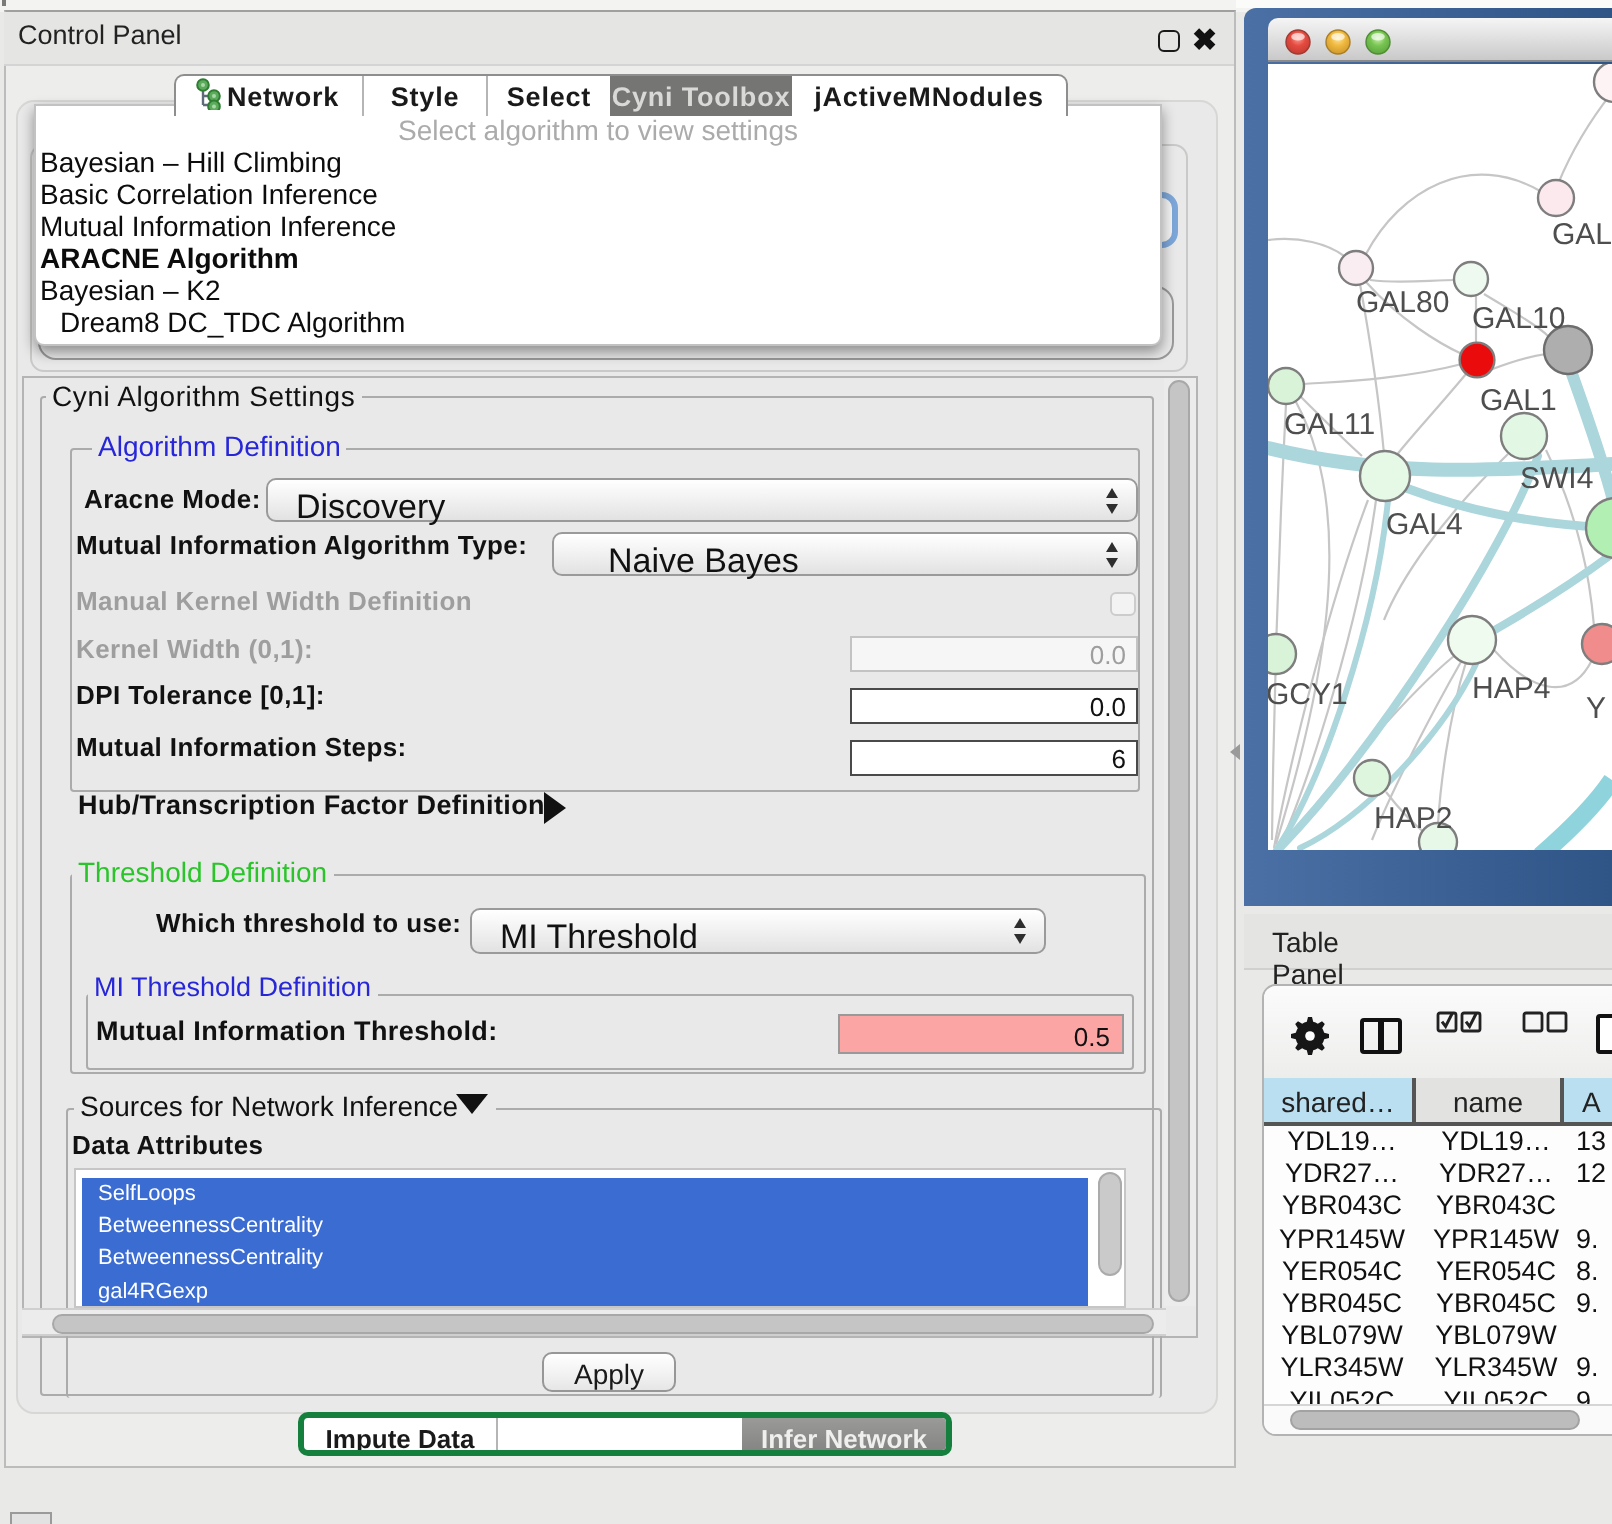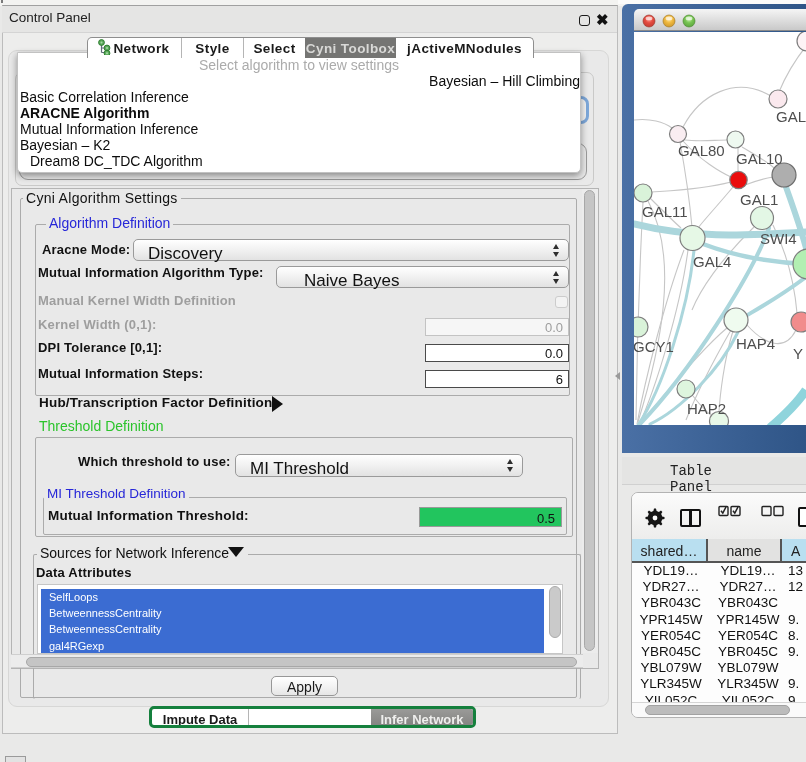--- a/index.html
+++ b/index.html
@@ -51,31 +51,31 @@
     <div class="abs" style="left:422px;top:312px;width:144px;height:18px;border:1px solid #c3c3c3;background:#f6f6f6;font-size:13px;color:#9e9e9e;text-align:right;padding:1px 5px 0 0;">0.0</div>
     <div class="abs lbl" style="left:35px;top:334px;">DPI Tolerance [0,1]:</div>
     <div class="abs" style="left:422px;top:338px;width:144px;height:18px;border:1px solid #4a4a4a;background:#fff;font-size:13px;color:#111;text-align:right;padding:1px 5px 0 0;">0.0</div>
     <div class="abs lbl" style="left:35px;top:360px;">Mutual Information Steps:</div>
     <div class="abs" style="left:422px;top:364px;width:144px;height:18px;border:1px solid #4a4a4a;background:#fff;font-size:13px;color:#111;text-align:right;padding:1px 5px 0 0;">6</div>
 
     <div class="abs lbl" style="left:36px;top:389px;font-size:13.5px;">Hub/Transcription Factor Definition</div>
     <div class="abs" style="left:269px;top:390px;width:0;height:0;border-left:11px solid #111;border-top:8px solid transparent;border-bottom:8px solid transparent;"></div>
 
     <div class="abs" style="left:32px;top:431px;width:538px;height:100px;border:1px solid #ababab;border-radius:2px;"></div>
-    <div class="abs" style="left:33px;top:412px;background:#e9e9e9;padding:0 3px;font-size:14px;color:#2bc42b;">Threshold Definition</div>
+    <div class="abs" style="left:33px;top:422px;background:#e9e9e9;padding:0 3px;font-size:14px;color:#2bc42b;">Threshold Definition</div>
 
     <div class="abs lbl" style="left:75px;top:448px;">Which threshold to use:</div>
     <div class="abs combo" style="left:232px;top:448px;width:288px;height:23px;">
       <span class="ctext">MI Threshold</span>
     </div>
 
     <div class="abs" style="left:40px;top:491px;width:524px;height:38px;border:1px solid #ababab;border-radius:2px;"></div>
     <div class="abs" style="left:41px;top:480px;background:#e9e9e9;padding:0 3px;font-size:13.5px;color:#2727d8;">MI Threshold Definition</div>
     <div class="abs lbl" style="left:45px;top:502px;font-size:13.5px;">Mutual Information Threshold:</div>
-    <div class="abs" style="left:416px;top:501px;width:143px;height:20px;border:1px solid #999;background:#22c55e;font-size:13px;color:#111;text-align:right;padding:3px 6px 0 0;">0.5</div>
+    <div class="abs" style="left:416px;top:501px;width:143px;height:20px;border:1px solid #999;background:#fca5a5;font-size:13px;color:#111;text-align:right;padding:3px 6px 0 0;">0.5</div>
 
     <div class="abs" style="left:30px;top:548px;width:548px;height:145px;border:1px solid #ababab;border-radius:2px;border-bottom:none;"></div>
     <div class="abs" style="left:34px;top:539px;background:#e9e9e9;padding:0 3px;font-size:14px;color:#111;">Sources for Network Inference&nbsp;&nbsp;&nbsp;&nbsp;</div>
     <div class="abs" style="left:225px;top:541px;width:0;height:0;border-top:10px solid #111;border-left:8.5px solid transparent;border-right:8.5px solid transparent;"></div>
     <div class="abs lbl" style="left:33px;top:559px;">Data Attributes</div>
 
     <div class="abs" style="left:34px;top:578px;width:526px;height:70px;background:#fff;border:1px solid #c6c6c6;overflow:hidden;">
       <div style="height:4px;"></div>
       <div class="li">SelfLoops</div>
       <div class="li">BetweennessCentrality</div>
@@ -93,24 +93,24 @@
 
     <div class="abs" style="left:146px;top:700px;height:22px;display:flex;border:3px solid #15803d;border-radius:5px;background:#fff;overflow:hidden;font-size:13px;font-weight:bold;color:#1a1a1a;">
       <div style="width:96px;text-align:center;padding-top:3px;">Impute Data</div>
       <div style="width:1px;background:#b5b5b5;"></div>
       <div style="width:122px;text-align:center;padding-top:16px;">Discretize Data</div>
       <div style="width:102px;text-align:center;padding-top:3px;background:linear-gradient(#9a9a98,#858583);color:#efefed;">Infer Network</div>
     </div>
 
     <div class="abs" id="dropdown" style="left:14px;top:46px;width:564px;height:121px;background:#fff;border:1px solid #c2c2c2;border-radius:0 0 5px 5px;box-shadow:0 3px 7px rgba(0,0,0,0.4);font-size:14px;color:#0c0c0c;z-index:4;">
       <div style="text-align:center;color:#ababab;padding-top:4px;height:20px;font-size:14px;">Select algorithm to view settings</div>
-      <div style="padding-left:2px;line-height:16px;text-align:right;">Bayesian – Hill Climbing</div>
+      <div style="padding-left:2px;line-height:16px;">Bayesian – Hill Climbing</div>
       <div style="padding-left:2px;line-height:16px;">Basic Correlation Inference</div>
+      <div style="padding-left:2px;line-height:16px;">Mutual Information Inference</div>
       <div style="padding-left:2px;line-height:16px;font-weight:bold;">ARACNE Algorithm</div>
-      <div style="padding-left:2px;line-height:16px;">Mutual Information Inference</div>
       <div style="padding-left:2px;line-height:16px;">Bayesian – K2</div>
       <div style="padding-left:12px;line-height:16px;">Dream8 DC_TDC Algorithm</div>
     </div>
 
     <div class="abs" id="toptabs" style="left:84px;top:31px;height:21px;display:flex;border:1px solid #8e8e8e;border-bottom:none;border-radius:5px 5px 0 0;background:#fff;overflow:hidden;font-size:13.5px;font-weight:bold;letter-spacing:0.4px;color:#1a1a1a;z-index:5;">
       <div style="width:93px;text-align:center;padding:3px 0 0 14px;position:relative;">
         <svg width="14" height="16" style="position:absolute;left:9px;top:1px;" viewBox="0 0 14 16">
           <path d="M4.5 5 L4.5 13.5 M4.5 9 L8 9 M4.5 13.5 L8 13.5" stroke="#5f6b78" stroke-width="1.2" fill="none"></path>
           <circle cx="4.5" cy="3.5" r="2.9" fill="#5cab5c" stroke="#2f7d32" stroke-width="1"></circle>
           <circle cx="4.5" cy="3.5" r="1" fill="#a8d8a8"></circle>
@@ -220,21 +220,21 @@
       <text x="760" y="244">SWI4</text>
       <text x="693" y="267">GAL4</text>
       <text x="736" y="349">HAP4</text>
       <text x="633" y="352">GCY1</text>
       <text x="793" y="359">Y</text>
       <text x="687" y="414">HAP2</text>
     </g>
   </svg>
 
   <div class="abs" style="left:622px;top:457px;width:184px;height:28px;background:#e4e4e3;border-bottom:1px solid #d0d0d0;"></div>
-  <div class="abs" style="left:670px;top:463px;font-size:14px;color:#222;font-family:Liberation Mono, monospace;">Table Panel</div>
+  <div class="abs" style="left:636px;top:463px;font-size:14px;color:#222;">Table Panel</div>
 
   <div class="abs" id="tablepanel" style="left:631px;top:492px;width:180px;height:226px;background:#fdfdfd;border:1px solid #b3b3b3;border-radius:7px 0 0 7px;overflow:hidden;">
 
     <div style="height:46px;background:linear-gradient(#fbfbfb,#ededec);position:relative;">
       <svg style="position:absolute;left:13px;top:15px;" width="20" height="20" viewBox="0 0 20 20">
         <g fill="#161616">
           <path d="M10 1 L12 1 L12.6 3.4 A7 7 0 0 1 14.9 4.4 L17 3.1 L18.4 4.5 L17.1 6.6 A7 7 0 0 1 18.1 8.9 L20.5 9.5 L20.5 11.5 L18.1 12.1 A7 7 0 0 1 17.1 14.4 L18.4 16.5 L17 17.9 L14.9 16.6 A7 7 0 0 1 12.6 17.6 L12 20 L10 20 L9.4 17.6 A7 7 0 0 1 7.1 16.6 L5 17.9 L3.6 16.5 L4.9 14.4 A7 7 0 0 1 3.9 12.1 L1.5 11.5 L1.5 9.5 L3.9 8.9 A7 7 0 0 1 4.9 6.6 L3.6 4.5 L5 3.1 L7.1 4.4 A7 7 0 0 1 9.4 3.4 Z" transform="translate(-1,-0.5)"></path>
         </g>
         <circle cx="10" cy="10" r="6.2" fill="#161616"></circle>
         <circle cx="10" cy="10" r="2.4" fill="#fdfdfd"></circle>

